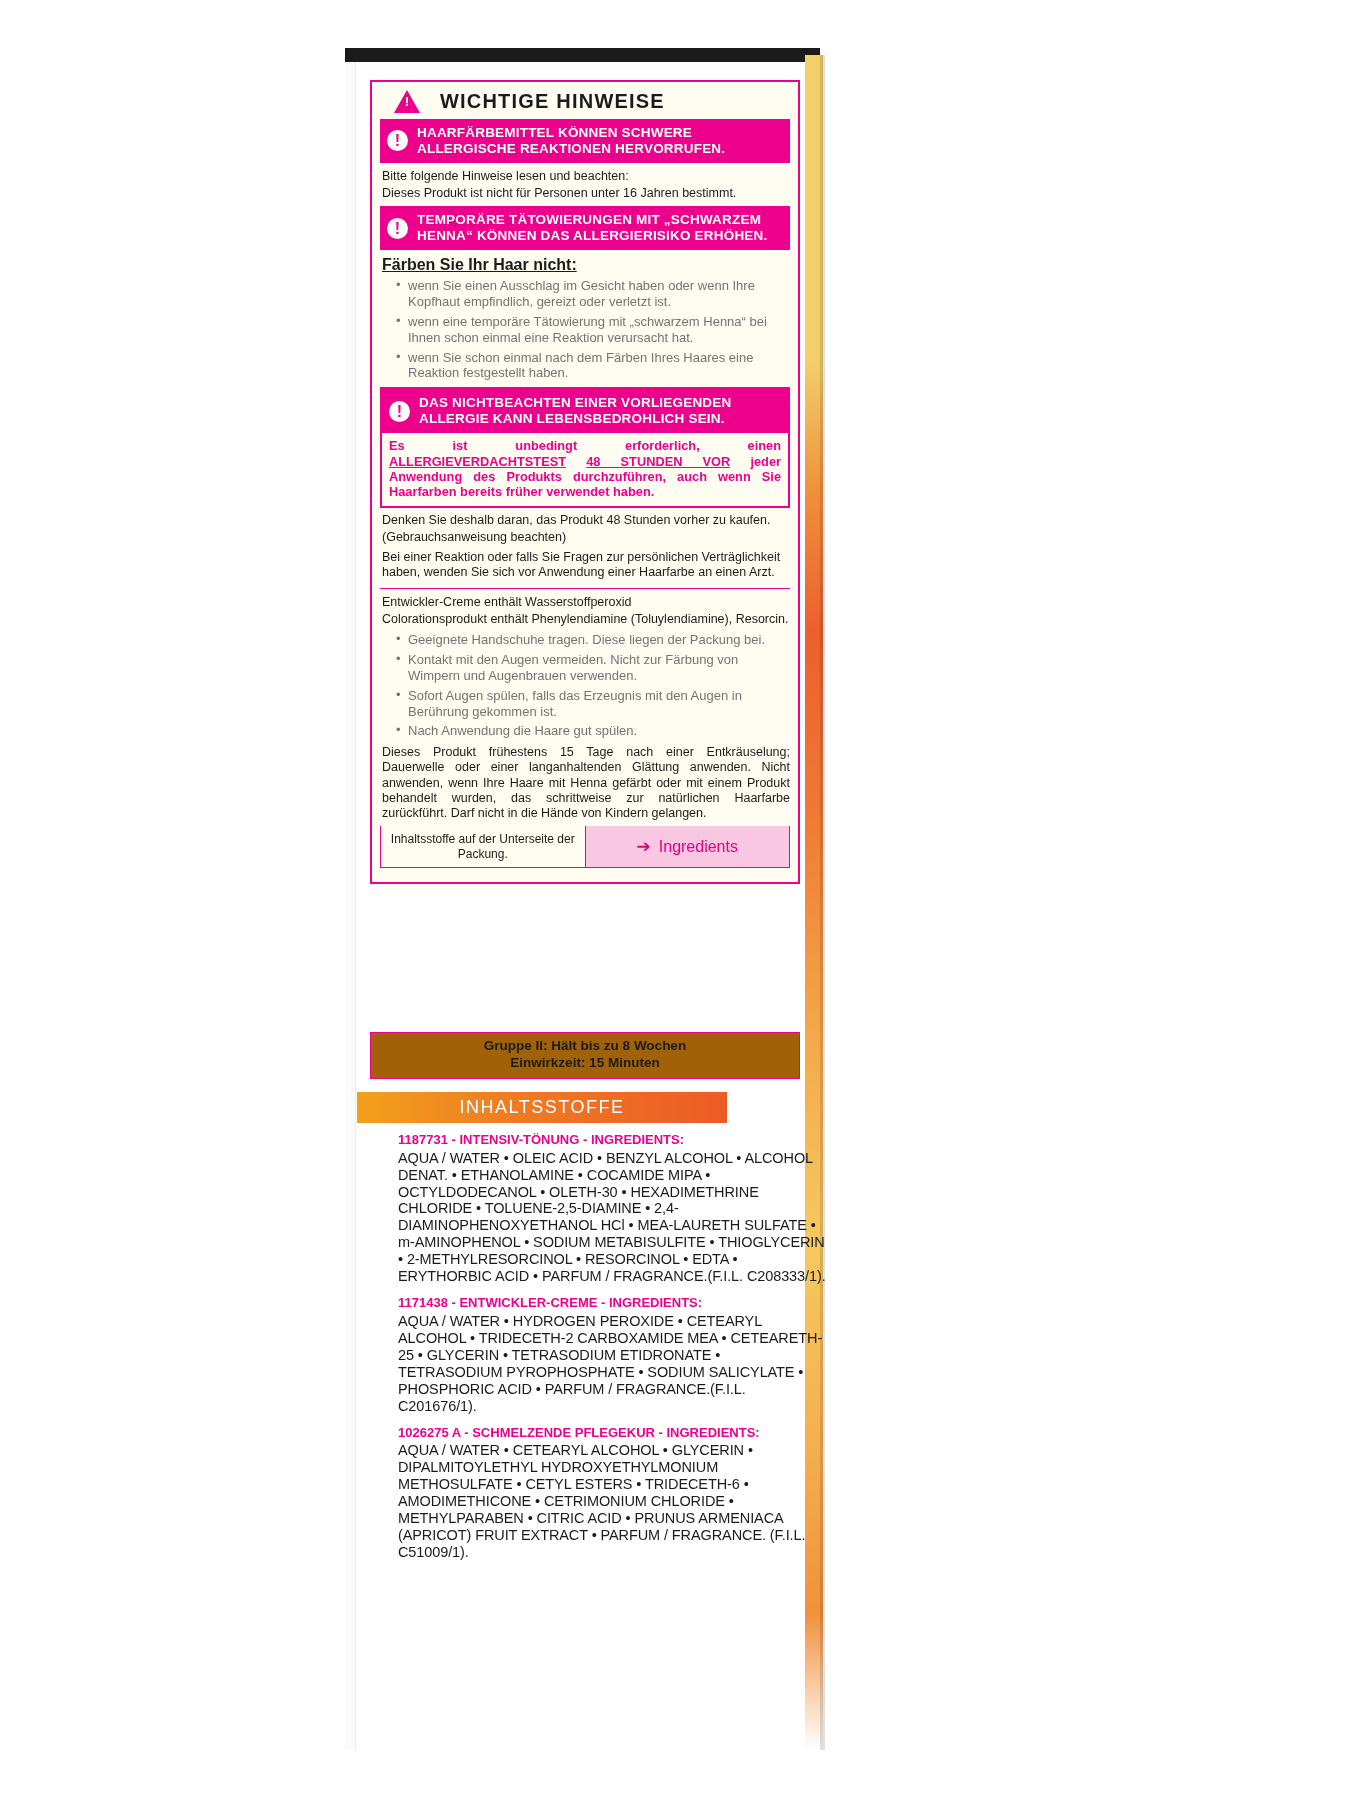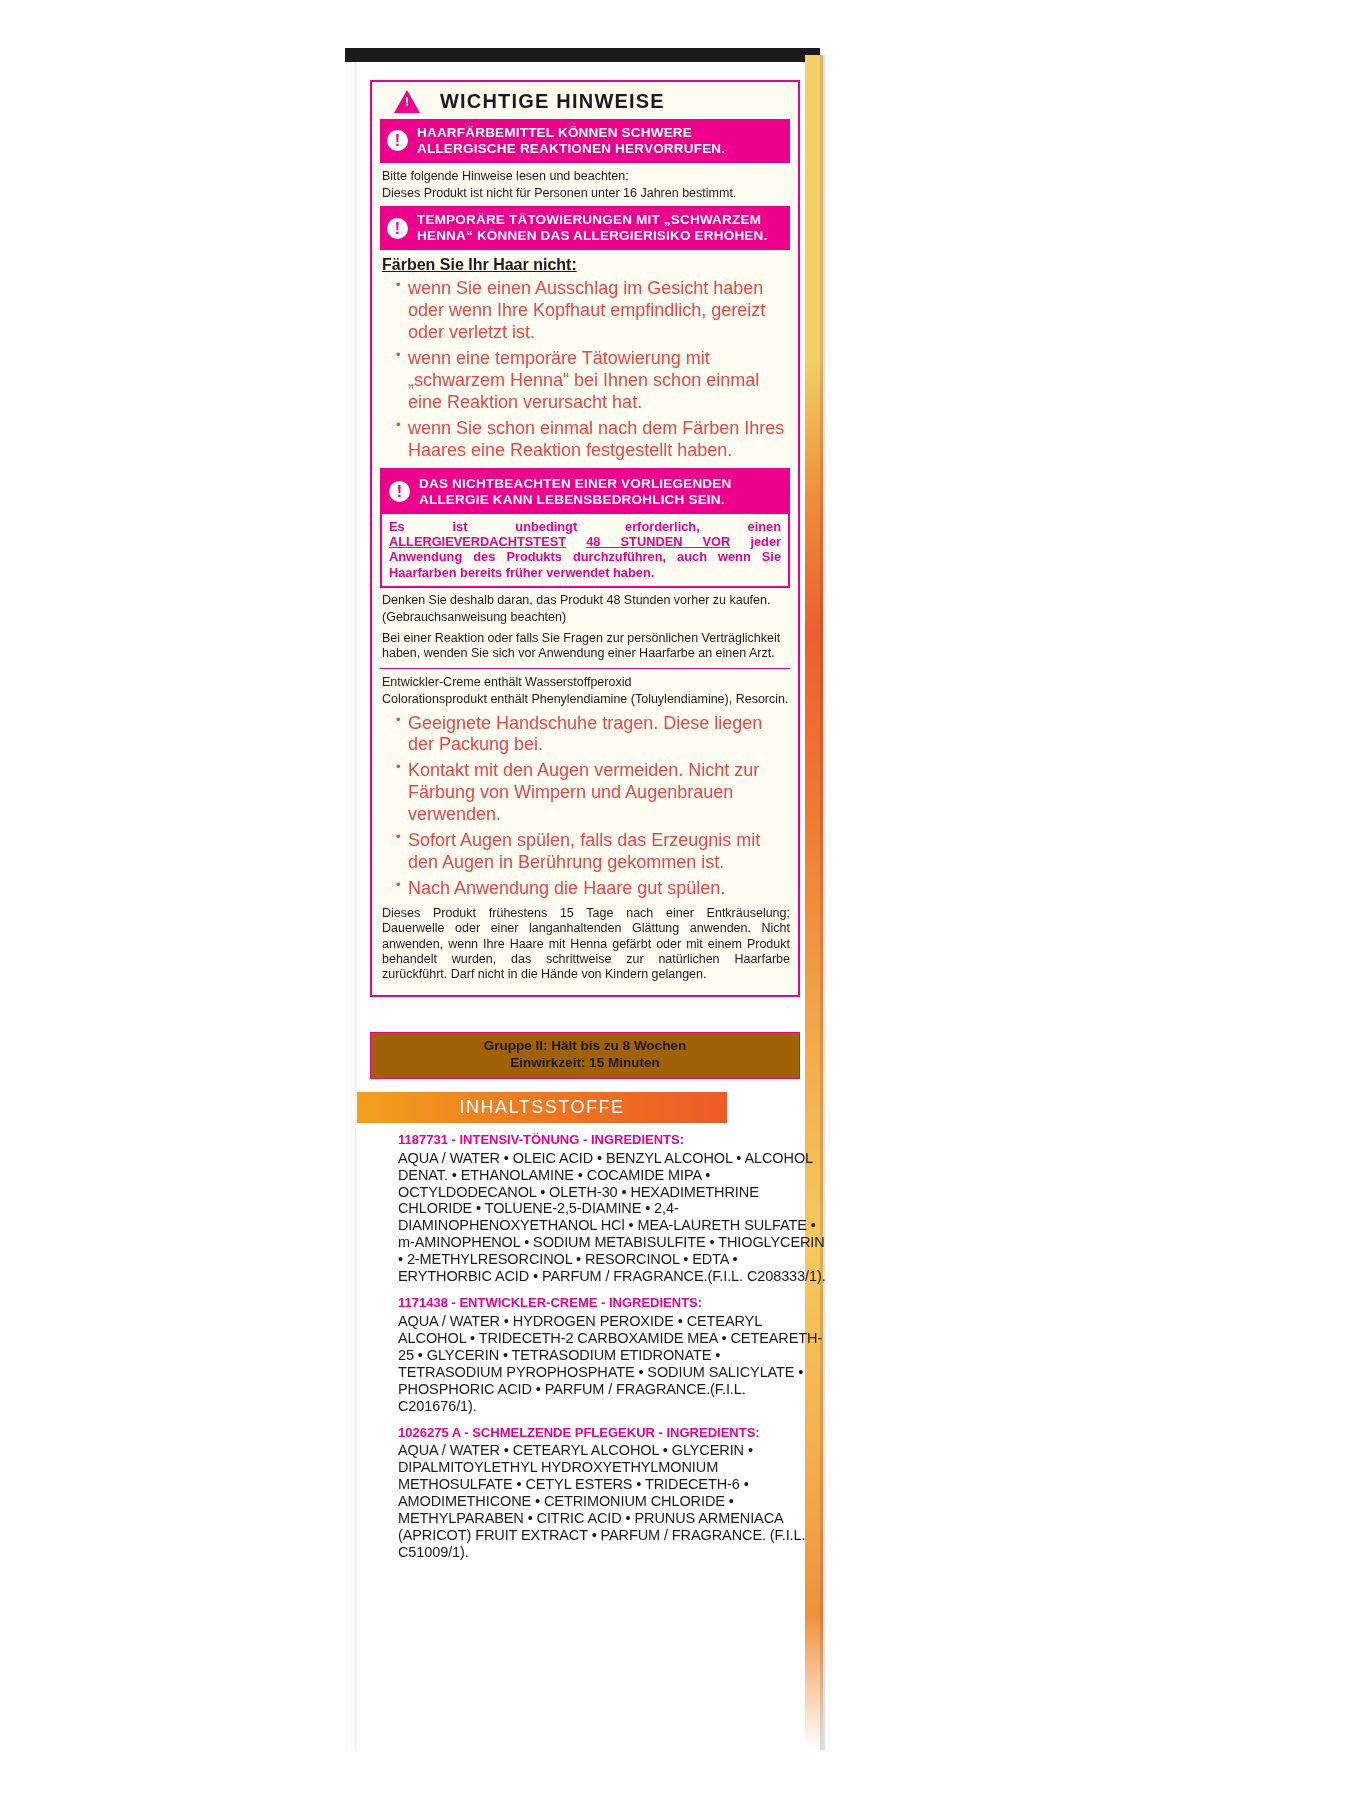--- a/index.html
+++ b/index.html
@@ -69,21 +69,21 @@
 
   
   .warn-block {
     position: absolute;
     left: 370px;
     top: 80px;
     width: 430px;
     box-sizing: border-box;
     border: 2px solid #ec008c;
     background: #fffdf2;
-    padding: 6px 8px 8px 8px;
+    padding: 6px 8px 14px 8px;
   }
   .warn-head {
     display: flex;
     align-items: center;
     justify-content: flex-start;
     gap: 20px;
     padding: 2px 0 6px 14px;
   }
   .tri-icon {
     width: 0; height: 0;
@@ -150,23 +150,23 @@
     color: #1b1b1b;
     margin: 4px 0 4px 2px;
     text-decoration: underline;
   }
   ul.bullets {
     margin: 0 0 6px 0;
     padding-left: 18px;
     list-style: none;
   }
   ul.bullets li {
-    font-size: 18px;
+    font-size: 13px;
     line-height: 1.22;
-    color: #ef4444;
+    color: #737373;
     margin-bottom: 4px;
     position: relative;
     padding-left: 10px;
   }
   ul.bullets li::before {
     content: "\2022";
     position: absolute;
     left: -2px;
     top: -1px;
     font-size: 13px;
@@ -358,20 +358,27 @@
   <ul class="bullets">
     <li>Geeignete Handschuhe tragen. Diese liegen der Packung bei.</li>
     <li>Kontakt mit den Augen vermeiden. Nicht zur Färbung von Wimpern und Augenbrauen verwenden.</li>
     <li>Sofort Augen spülen, falls das Erzeugnis mit den Augen in Berührung gekommen ist.</li>
     <li>Nach Anwendung die Haare gut spülen.</li>
   </ul>
 
   <div class="body-text justify">Dieses Produkt frühestens 15 Tage nach einer Entkräuselung; Dauerwelle oder einer langanhaltenden Glättung anwenden. Nicht anwenden, wenn Ihre Haare mit Henna gefärbt oder mit einem Produkt behandelt wurden, das schrittweise zur natürlichen Haarfarbe zurückführt. Darf nicht in die Hände von Kindern gelangen.</div>
 
 
+  <div class="ingr-row">
+    <div class="ingr-left">Inhaltsstoffe auf der Unterseite der Packung.</div>
+    <div class="ingr-right">
+      <span class="arrow-down">➔</span>
+      <span>Ingredients</span>
+    </div>
+  </div>
 </div>
 
 <div class="gruppe-box">
   <div>Gruppe II: Hält bis zu 8 Wochen</div>
   <div>Einwirkzeit: 15 Minuten</div>
 </div>
 
 <div class="inhalt-bar">INHALTSSTOFFE</div>
 
 <div class="ing-wrap">

